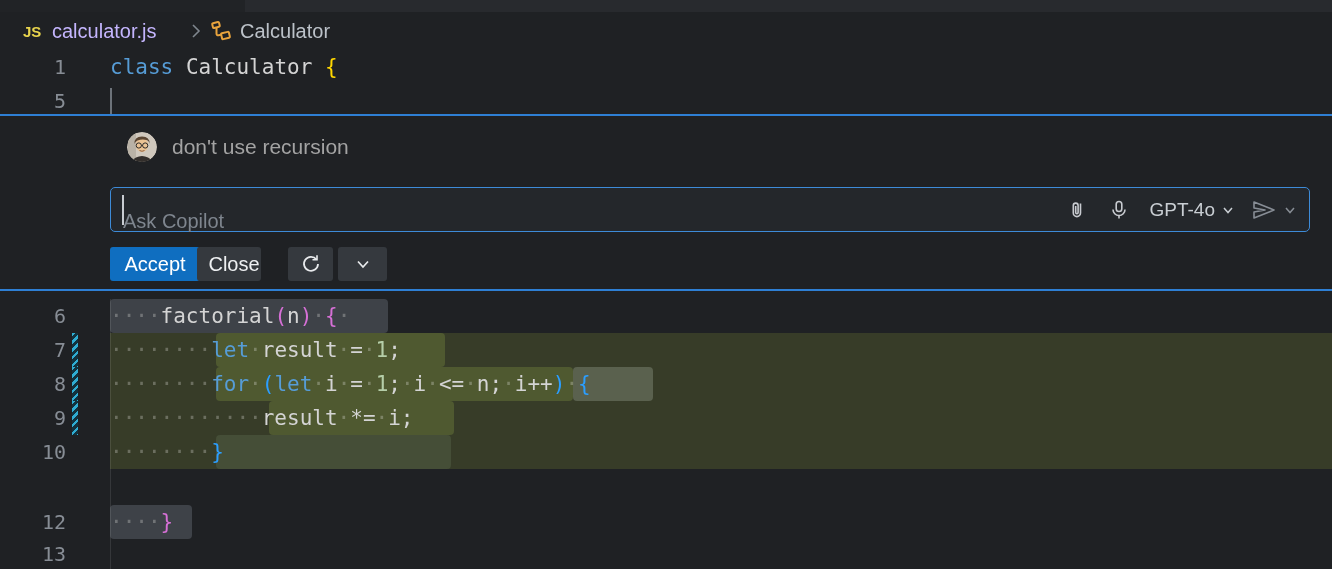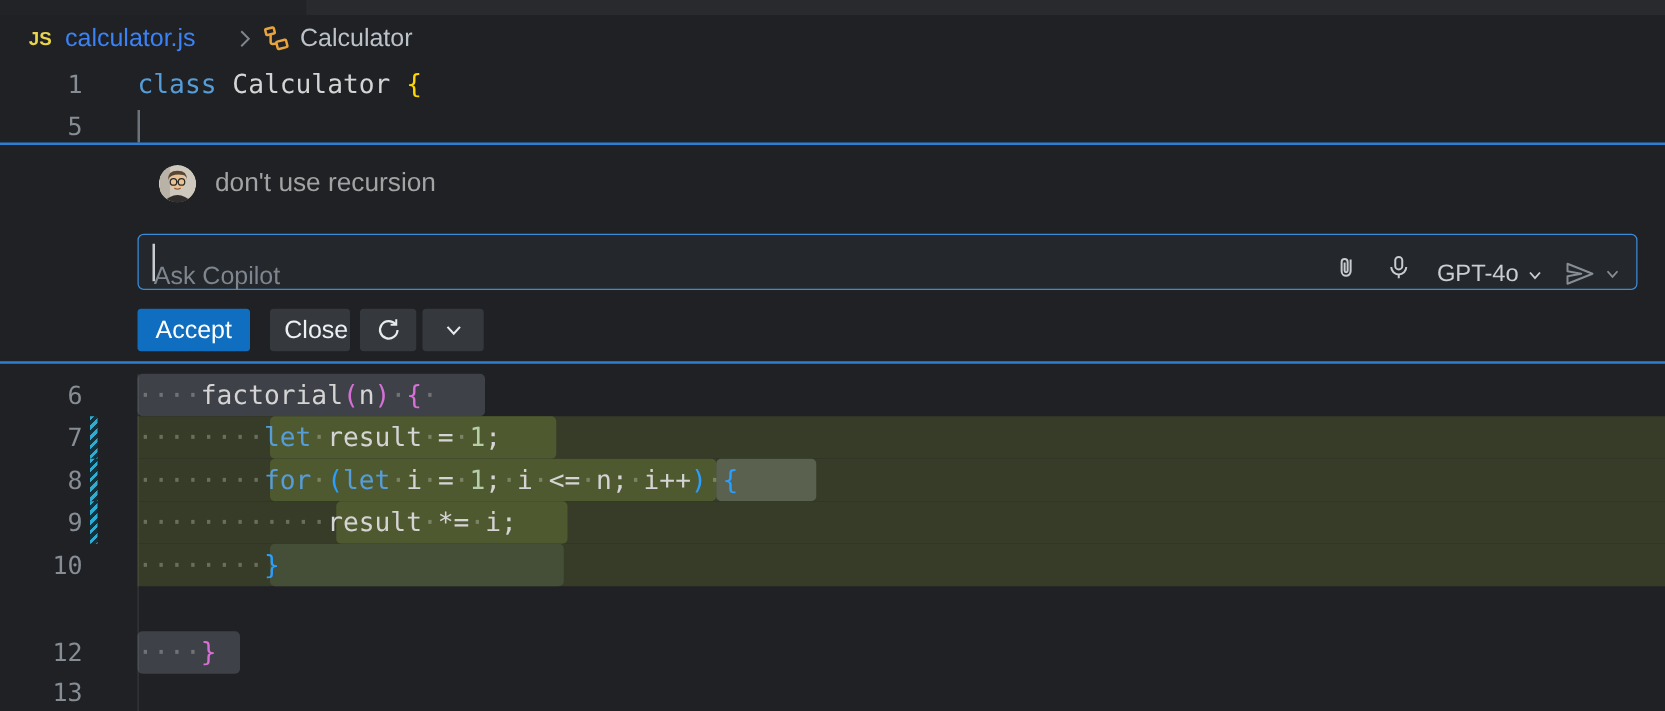--- a/index.html
+++ b/index.html
@@ -9,21 +9,21 @@
     -webkit-font-smoothing:antialiased;
   }
   .abs{position:absolute;}
   
   .tabstrip{top:0;height:12px;}
   .tab-active{left:0;width:245px;background:#212326;}
   .tab-rest{left:245px;width:1087px;background:#282a2e;}
   
   .breadcrumb{top:12px;left:0;width:100%;height:38px;display:flex;align-items:center;}
   .js-badge{position:absolute;left:23px;color:#e8d44d;font-weight:bold;font-size:15px;letter-spacing:0px;}
-  .crumb-file{position:absolute;left:52px;color:#3b82f6;font-size:20px;}
+  .crumb-file{position:absolute;left:52px;color:#c4b5fd;font-size:20px;}
   .crumb-sep{position:absolute;left:188px;top:9px;}
   .class-icon{position:absolute;left:209px;top:7px;}
   .crumb-symbol{position:absolute;left:240px;color:#bcc2c9;font-size:20px;}
   
   .code-row{position:absolute;left:0;width:1332px;height:34px;}
   .line-num{position:absolute;left:0;width:66px;text-align:right;color:#878d95;
     font-family:"DejaVu Sans Mono",monospace;font-size:20px;line-height:34px;}
   .code-text{position:absolute;left:110px;top:0;margin:0;
     font-family:"DejaVu Sans Mono",monospace;font-size:21px;line-height:34px;white-space:pre;}
   .tk-kw{color:#569cd6;} .tk-pl{color:#d4d4d4;} .tk-num{color:#b5cea8;}
@@ -40,29 +40,29 @@
   .blue-rule{left:0;width:1332px;height:2px;background:#2e7fd4;}
   
   .avatar{left:127px;top:132px;width:30px;height:30px;border-radius:50%;overflow:hidden;}
   .chat-msg{left:172px;top:135px;font-size:21px;color:#a3a3a3;}
   .chat-input-wrap{left:110px;top:187px;width:1200px;height:45px;box-sizing:border-box;
     border:1px solid #3d8bd8;border-radius:5px;background:#24272b;}
   .chat-input{position:absolute;left:12px;top:12px;width:880px;height:43px;border:none;outline:none;
     background:transparent;color:#d4d8dd;font-size:20px;font-family:"Liberation Sans",sans-serif;padding:0;}
   .chat-input::placeholder{color:#7e858e;opacity:1;}
   .input-caret{position:absolute;left:11px;top:7px;width:2px;height:30px;background:#c8ccd2;}
-  .input-icons{position:absolute;right:10px;top:0;height:43px;display:flex;align-items:flex-end;gap:8px;}
+  .input-icons{position:absolute;right:10px;top:0;height:43px;display:flex;align-items:center;gap:8px;}
   .icon-btn{display:flex;align-items:center;justify-content:center;width:34px;height:34px;border-radius:4px;cursor:pointer;}
   .model-picker{display:flex;align-items:center;gap:6px;color:#c9ced3;font-size:19px;cursor:pointer;padding:0 6px;}
   .send-group{display:flex;align-items:center;gap:6px;padding:0 2px;}
   
   .btn{position:absolute;top:247px;height:34px;border:none;border-radius:3px;
     font-family:"Liberation Sans",sans-serif;font-size:20px;display:flex;align-items:center;justify-content:center;cursor:pointer;}
   .btn-accept{left:110px;width:90px;background:#0f6ec0;color:#ffffff;}
-  .btn-close{left:216px;width:64px;background:#35393e;color:#eef0f2;padding-left:16px;}
+  .btn-close{left:197px;width:64px;background:#35393e;color:#eef0f2;padding-left:16px;}
   .btn-rerun{left:288px;width:45px;background:#35393e;color:#e8eaec;}
   .btn-more{left:338px;width:49px;background:#35393e;color:#e8eaec;}
   svg{display:block;}
 </style>
 </head>
 <body>
 
 <div id="screen">
 
   <div class="abs tabstrip tab-active"></div>

